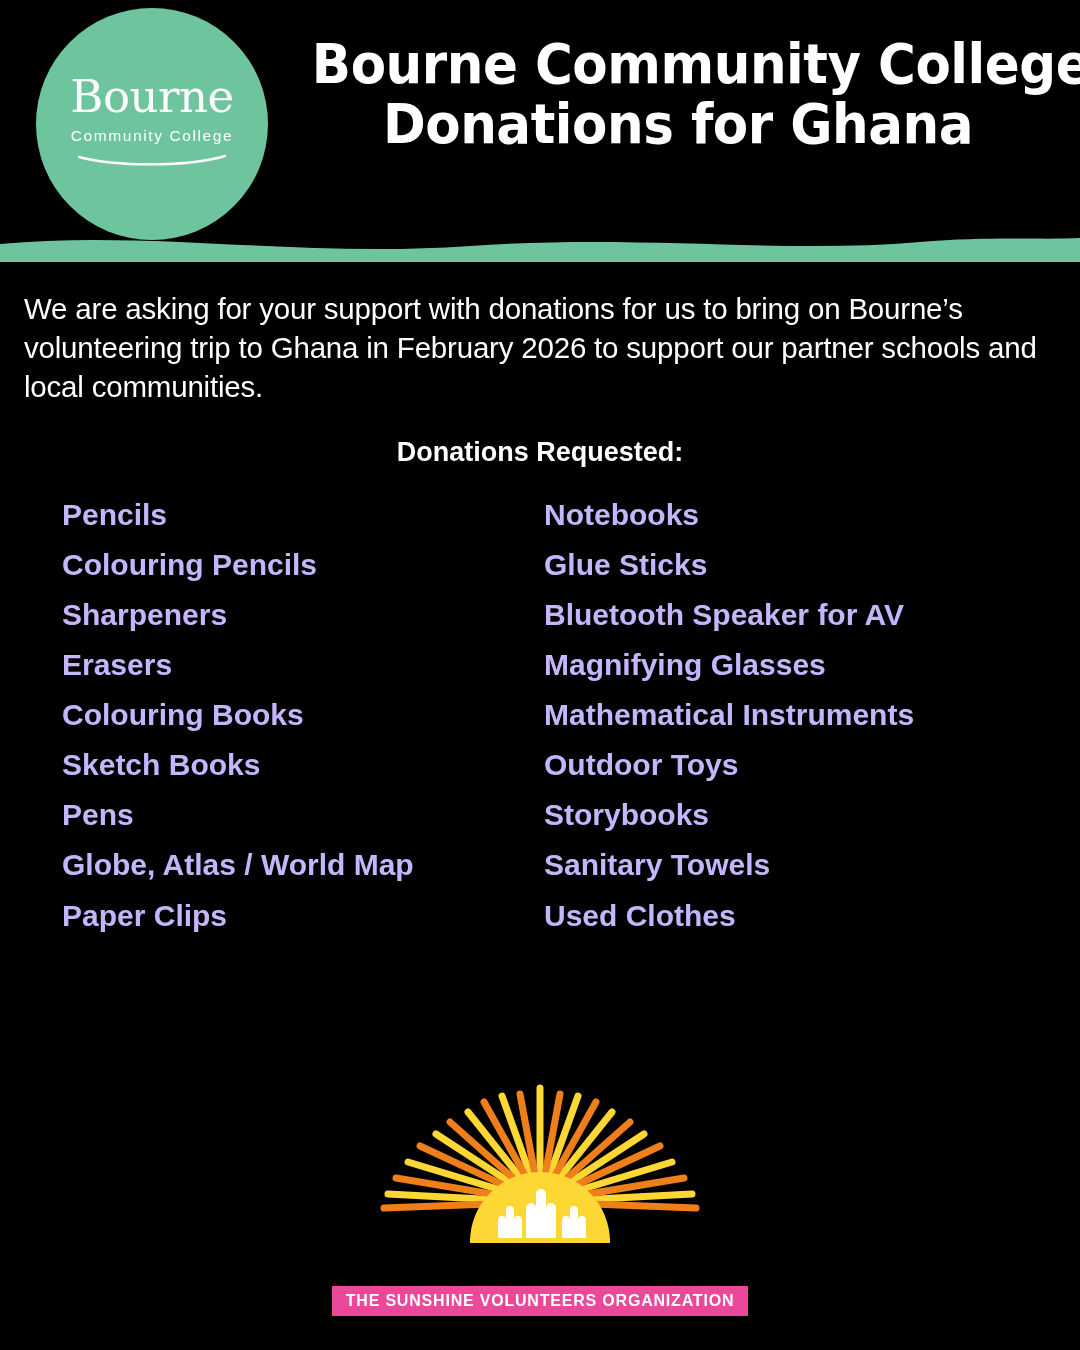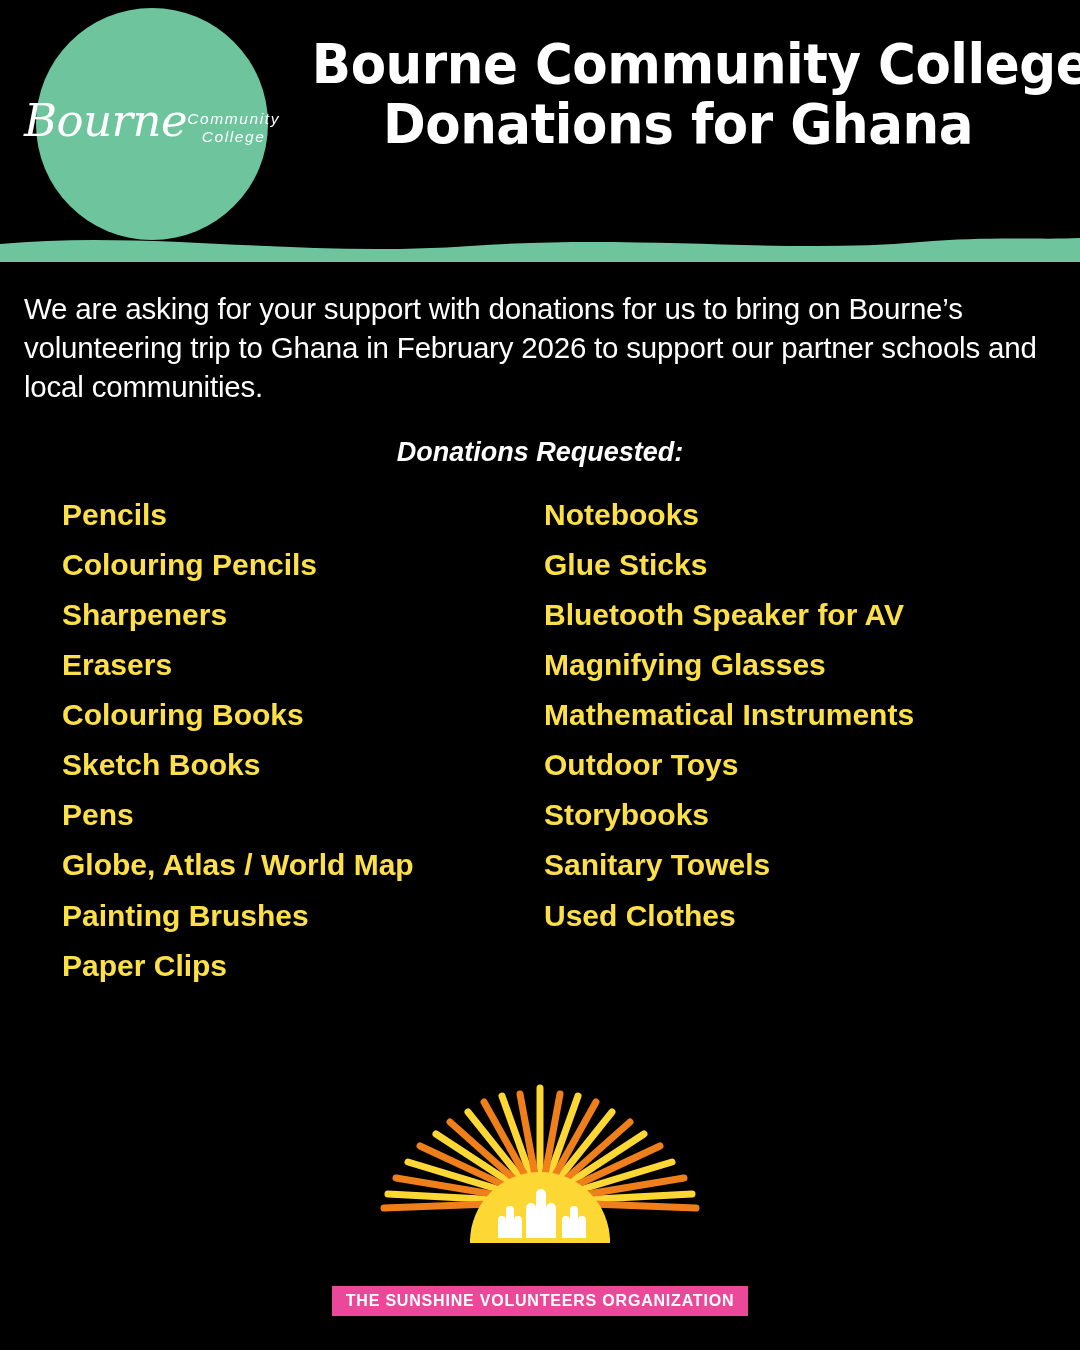--- a/index.html
+++ b/index.html
@@ -34,25 +34,24 @@
   }
   .logo-circle {
     position: absolute;
     left: 36px;
     top: 8px;
     width: 232px;
     height: 232px;
     border-radius: 50%;
     background: #6ec49d;
     display: flex;
-    flex-direction: row;
+    flex-direction: column;
     align-items: center;
     justify-content: center;
     z-index: 3;
-    font-style: italic;
   }
   .logo-word {
     font-family: "DejaVu Serif", serif;
     font-size: 45px;
     color: #ffffff;
     letter-spacing: -0.5px;
     line-height: 1;
     margin-top: -8px;
   }
   .logo-sub {
@@ -98,40 +97,39 @@
     color: #ffffff;
     letter-spacing: -0.2px;
   }
 
   .requested {
     text-align: center;
     font-size: 27px;
     font-weight: bold;
     margin-top: 30px;
     color: #ffffff;
-    font-style: italic;
   }
 
   
   .lists {
     display: flex;
     margin-top: 22px;
     padding: 0 62px 0 62px;
   }
   .list-col {
     flex: 1;
   }
   .list-col.right {
     padding-left: 8px;
   }
   .list-item {
     font-size: 30px;
     font-weight: bold;
     line-height: 1.67;
-    color: #fde047;
+    color: #c4b5fd;
     white-space: nowrap;
   }
 
   
   .sun-wrap {
     position: absolute;
     left: 0;
     right: 0;
     bottom: 34px;
     display: flex;
@@ -179,21 +177,20 @@
 <div class="lists">
   <div class="list-col left">
     <div class="list-item">Pencils</div>
     <div class="list-item">Colouring Pencils</div>
     <div class="list-item">Sharpeners</div>
     <div class="list-item">Erasers</div>
     <div class="list-item">Colouring Books</div>
     <div class="list-item">Sketch Books</div>
     <div class="list-item">Pens</div>
     <div class="list-item">Globe, Atlas / World Map</div>
-    <div class="list-item">Painting Brushes</div>
     <div class="list-item">Paper Clips</div>
   </div>
   <div class="list-col right">
     <div class="list-item">Notebooks</div>
     <div class="list-item">Glue Sticks</div>
     <div class="list-item">Bluetooth Speaker for AV</div>
     <div class="list-item">Magnifying Glasses</div>
     <div class="list-item">Mathematical Instruments</div>
     <div class="list-item">Outdoor Toys</div>
     <div class="list-item">Storybooks</div>

